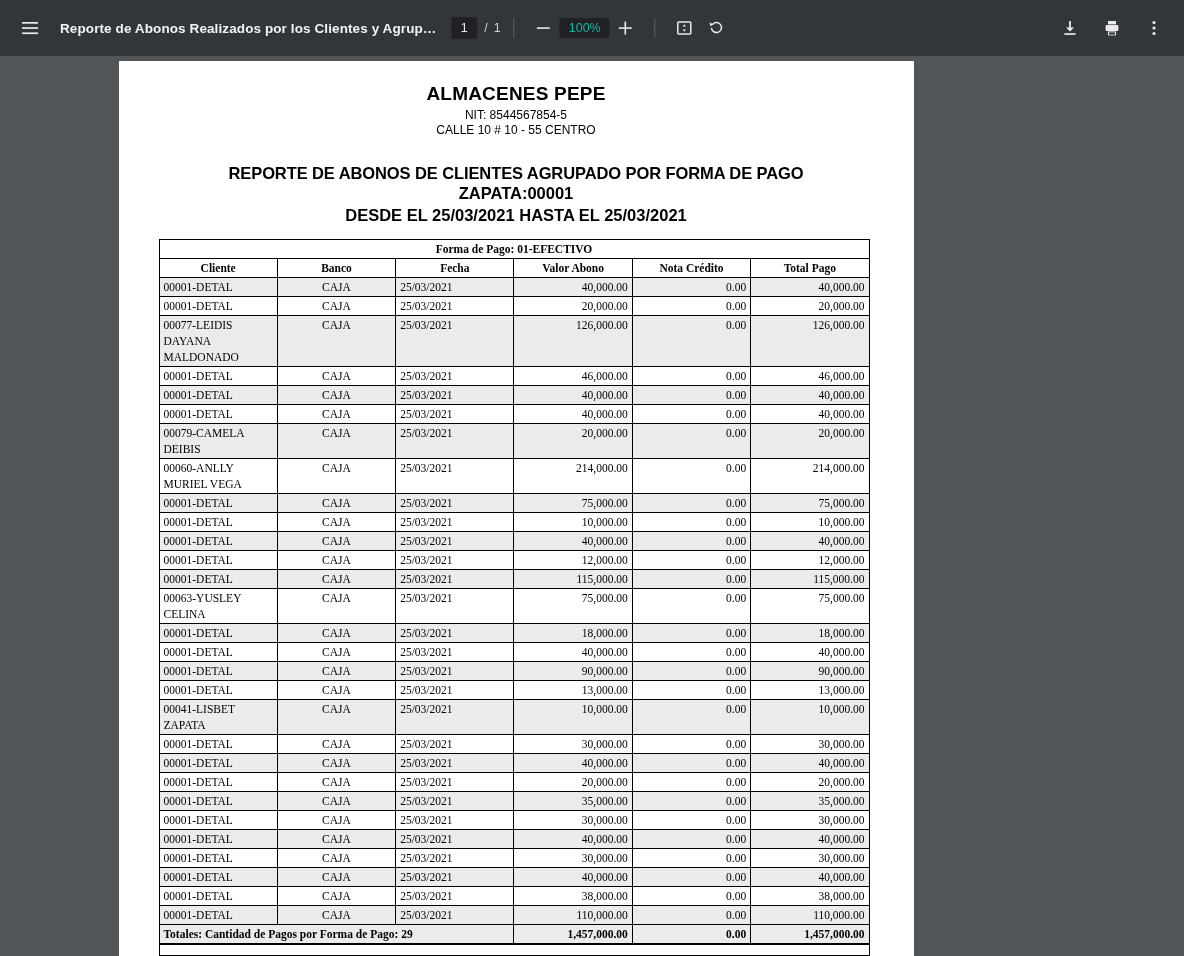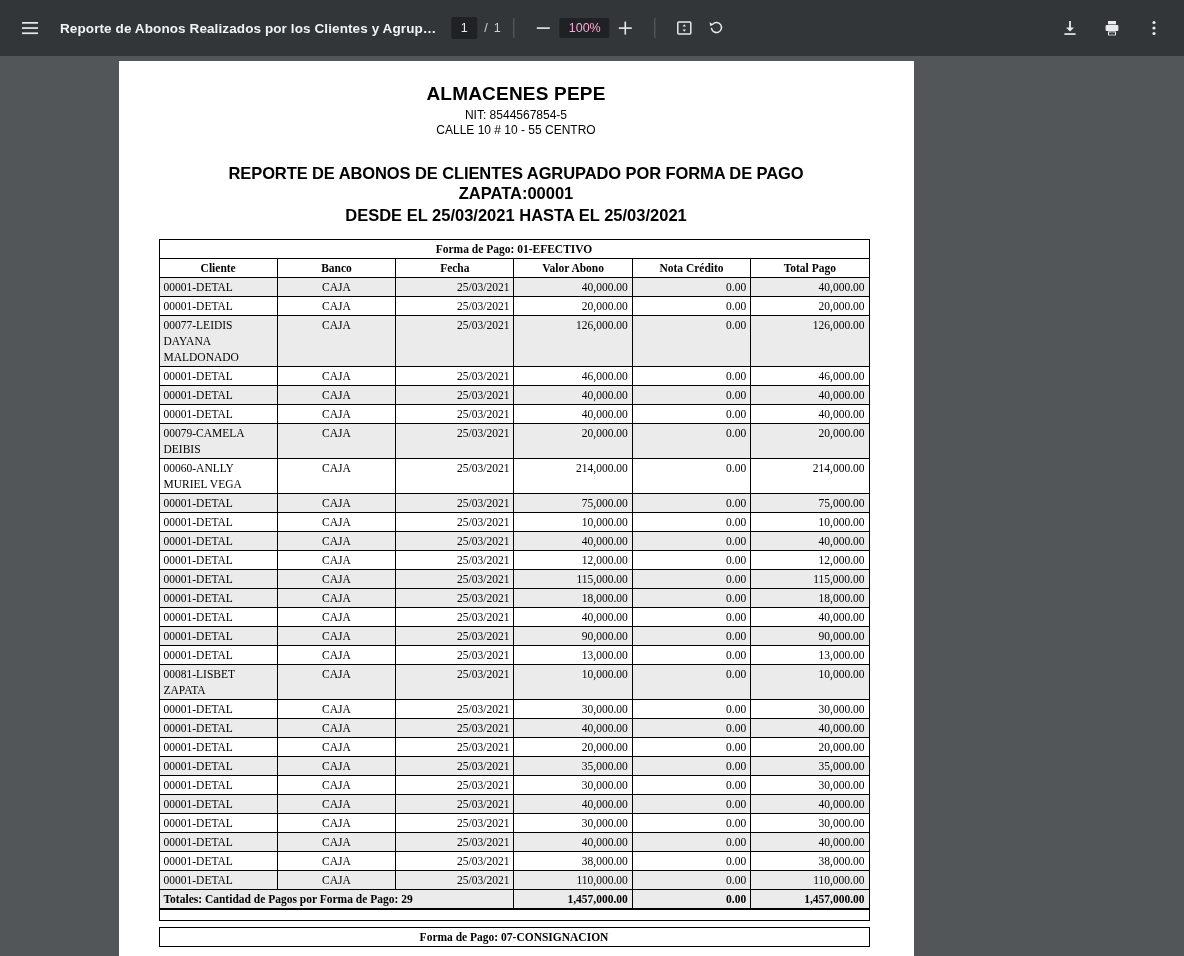--- a/index.html
+++ b/index.html
@@ -44,21 +44,21 @@
     font-family: "Liberation Sans", sans-serif;
     outline: none;
   }
   .page-sep { font-size: 12.5px; color: #cdd1d4; margin: 0 6px 0 7px; }
   .page-total { font-size: 12.5px; color: #cdd1d4; }
   .divider {
     width: 1px; height: 20px; background: #5f6368; margin: 0 13px;
   }
   .zoom-level {
     background: #202124; border-radius: 2px;
-    color: #f9a8d4; font-size: 12.5px;
+    color: #14b8a6; font-size: 12.5px;
     padding: 3px 9px; min-width: 46px; text-align: center;
     cursor: pointer;
   }
   .tb-right {
     margin-left: auto; display: flex; align-items: center; gap: 10px;
     padding-right: 2px;
   }
 
   
   .viewer {
@@ -108,21 +108,21 @@
   .group-title {
     text-align: center; font-weight: bold; font-size: 12px;
     background: #fff; height: 18px;
   }
   .colhdr th {
     text-align: center; font-weight: bold; font-size: 12px;
     background: #fff; height: 18px;
   }
   .c-cliente { width: 180px; text-align: left; }
   .c-banco   { width: 123px; text-align: center; }
-  .c-fecha   { width: 92px;  text-align: right; }
+  .c-fecha   { width: 92px;  text-align: left; }
   .c-valor   { width: 102px; text-align: right; }
   .c-nota    { width: 108px; text-align: right; }
   .c-total   { width: 106px; text-align: right; }
   tr.shade td { background: #ebebeb; }
   tr.plain td { background: #ffffff; }
   tr.totals td {
     font-weight: bold; background: #ebebeb; font-size: 11.5px;
   }
   tr.totals td.lbl { text-align: left; }
   .spacer-tbl { width: 711px; border-collapse: collapse; }
@@ -350,20 +350,28 @@
                 <td class="c-total">12,000.00</td>
               </tr>
               <tr class="shade">
                 <td class="c-cliente">00001-DETAL</td>
                 <td class="c-banco">CAJA</td>
                 <td class="c-fecha">25/03/2021</td>
                 <td class="c-valor">115,000.00</td>
                 <td class="c-nota">0.00</td>
                 <td class="c-total">115,000.00</td>
               </tr>
+              <tr class="plain">
+                <td class="c-cliente">00063-YUSLEY CELINA</td>
+                <td class="c-banco">CAJA</td>
+                <td class="c-fecha">25/03/2021</td>
+                <td class="c-valor">75,000.00</td>
+                <td class="c-nota">0.00</td>
+                <td class="c-total">75,000.00</td>
+              </tr>
               <tr class="shade">
                 <td class="c-cliente">00001-DETAL</td>
                 <td class="c-banco">CAJA</td>
                 <td class="c-fecha">25/03/2021</td>
                 <td class="c-valor">18,000.00</td>
                 <td class="c-nota">0.00</td>
                 <td class="c-total">18,000.00</td>
               </tr>
               <tr class="plain">
                 <td class="c-cliente">00001-DETAL</td>
@@ -383,21 +391,21 @@
               </tr>
               <tr class="plain">
                 <td class="c-cliente">00001-DETAL</td>
                 <td class="c-banco">CAJA</td>
                 <td class="c-fecha">25/03/2021</td>
                 <td class="c-valor">13,000.00</td>
                 <td class="c-nota">0.00</td>
                 <td class="c-total">13,000.00</td>
               </tr>
               <tr class="shade">
-                <td class="c-cliente">00081-LISBET ZAPATA</td>
+                <td class="c-cliente">00041-LISBET ZAPATA</td>
                 <td class="c-banco">CAJA</td>
                 <td class="c-fecha">25/03/2021</td>
                 <td class="c-valor">10,000.00</td>
                 <td class="c-nota">0.00</td>
                 <td class="c-total">10,000.00</td>
               </tr>
               <tr class="plain">
                 <td class="c-cliente">00001-DETAL</td>
                 <td class="c-banco">CAJA</td>
                 <td class="c-fecha">25/03/2021</td>

